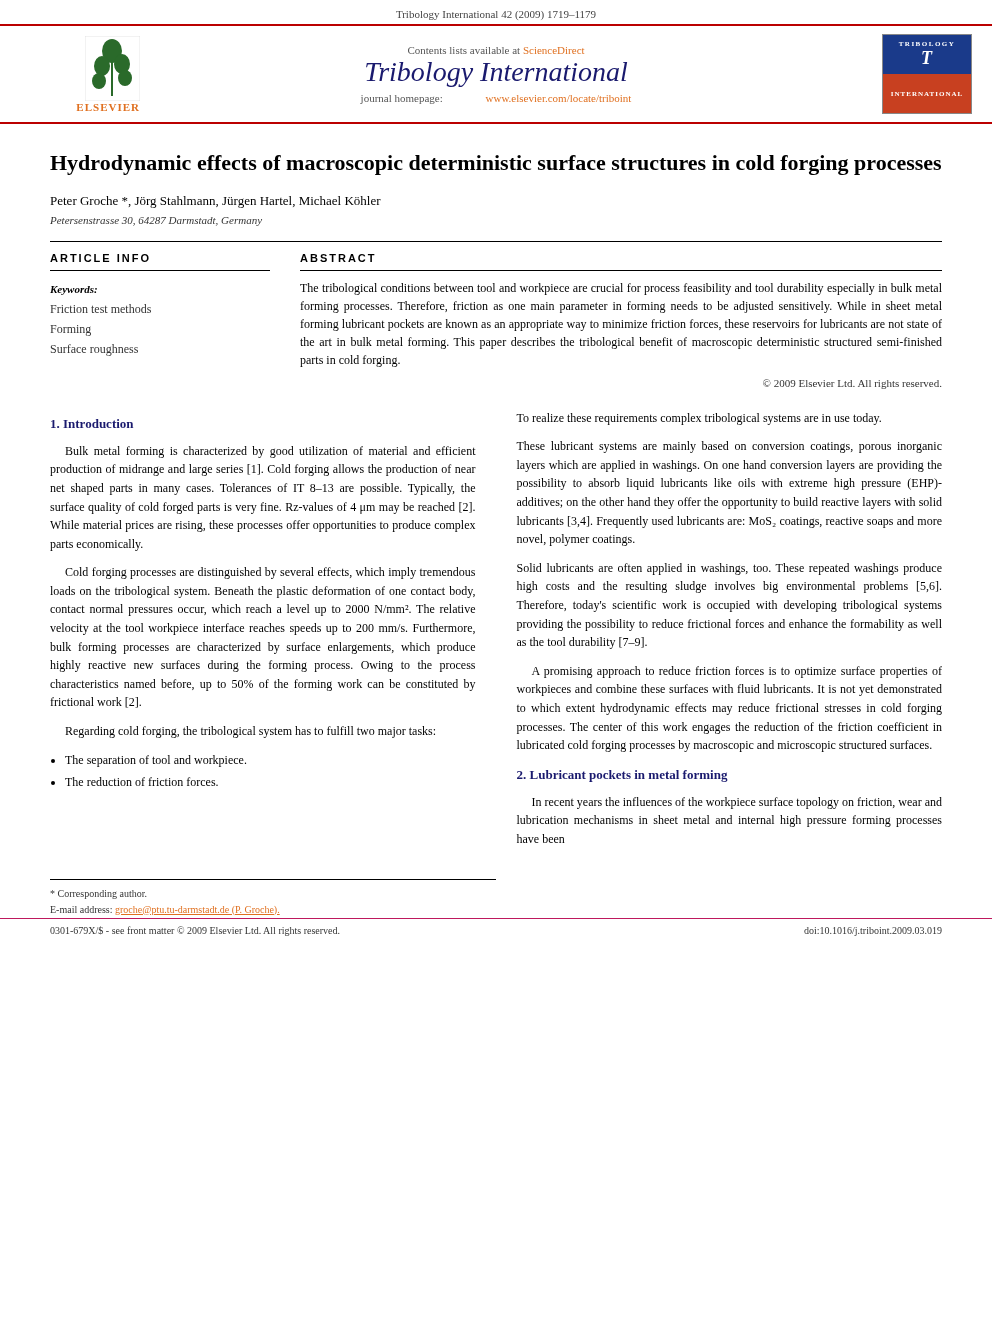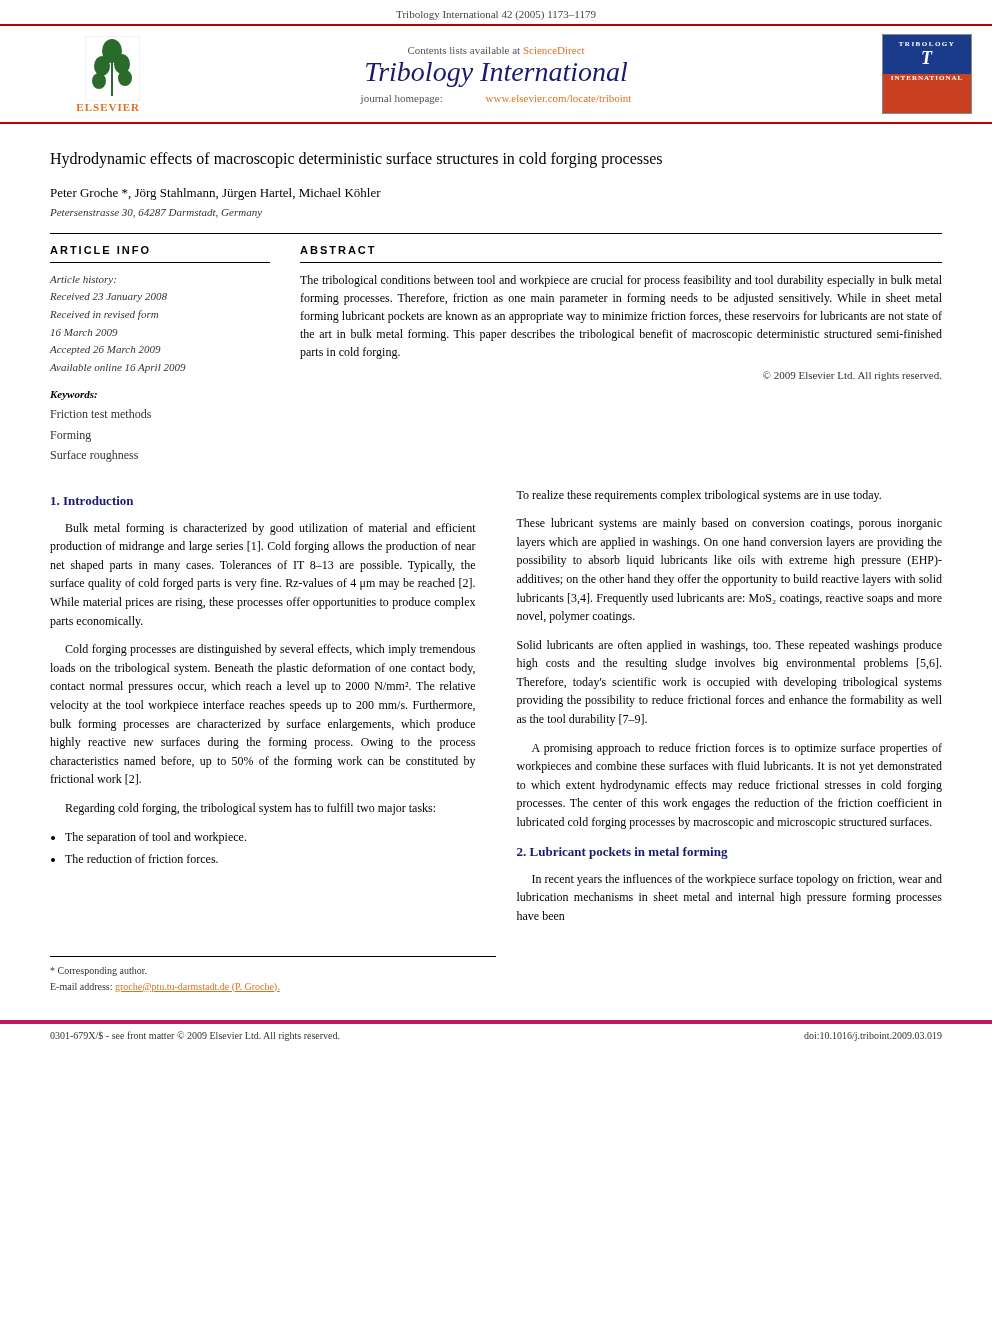--- a/index.html
+++ b/index.html
@@ -107,21 +107,21 @@
       align-items: center;
       justify-content: center;
       flex-direction: column;
     }
 
     .tribology-logo .logo-bottom {
       background: #c84020;
       width: 100%;
       height: 50%;
       display: flex;
-      align-items: flex-start;
+      align-items: center;
       justify-content: center;
     }
 
     .elsevier-logo {
       display: flex;
       flex-direction: column;
       align-items: flex-end;
     }
 
     .elsevier-text {
@@ -130,22 +130,22 @@
       color: #e07020;
       letter-spacing: 1px;
     }
 
     
     .article-content {
       padding: 0 50px;
     }
 
     .article-title {
-      font-size: 16px;
-      font-weight: normal;
+      font-size: 22px;
+      font-weight: bold;
       color: #000;
       margin: 25px 0 15px 0;
       line-height: 1.3;
       font-family: "Times New Roman", Times, serif;
     }
 
     .authors {
       font-size: 13px;
       color: #000;
       margin-bottom: 5px;
@@ -293,42 +293,41 @@
       color: #333;
       line-height: 1.6;
     }
 
     .footnote-link {
       color: #e07020;
       text-decoration: underline;
     }
 
     .page-footer {
-      border-top: 4px solid #be185d;
+      border-top: 1px solid #be185d;
       padding: 6px 50px;
       font-size: 10px;
       color: #333;
       display: flex;
       justify-content: space-between;
-      margin-top: 25px;
     }
 
     
     .elsevier-svg {
       width: 55px;
       height: 65px;
     }
   </style>
 </head>
 <body>
 
 <div class="page-container">
 
   <div class="journal-top-bar">
-    <span>Tribology International 42 (2005) 1173–1179</span>
+    <span>Tribology International 42 (2009) 1719–1179</span>
   </div>
 
   <div class="journal-header">
 
     <div class="journal-header-left">
       <div class="elsevier-logo">
         <svg class="elsevier-svg" viewBox="0 0 55 65" xmlns="http://www.w3.org/2000/svg">
           <rect x="0" y="0" width="55" height="65" fill="white" stroke="#ccc" stroke-width="0.5"></rect>
 
           <line x1="27" y1="60" x2="27" y2="20" stroke="#2a6a2a" stroke-width="2"></line>
@@ -378,28 +377,20 @@
     <div class="affiliation">Petersenstrasse 30, 64287 Darmstadt, Germany</div>
 
     <hr class="divider-line">
 
     <div class="two-col-section">
 
       <div class="article-info-col">
         <div class="section-header">ARTICLE INFO</div>
         <hr class="info-divider">
 
-        <div class="article-history">
-          <div>Article history:</div>
-          <div>Received 23 January 2008</div>
-          <div>Received in revised form</div>
-          <div>16 March 2009</div>
-          <div>Accepted 26 March 2009</div>
-          <div>Available online 16 April 2009</div>
-        </div>
 
         <div class="keywords-section">
           <div class="keywords-title">Keywords:</div>
           <div class="keyword-item">Friction test methods</div>
           <div class="keyword-item">Forming</div>
           <div class="keyword-item">Surface roughness</div>
         </div>
       </div>
 
       <div class="abstract-col">

